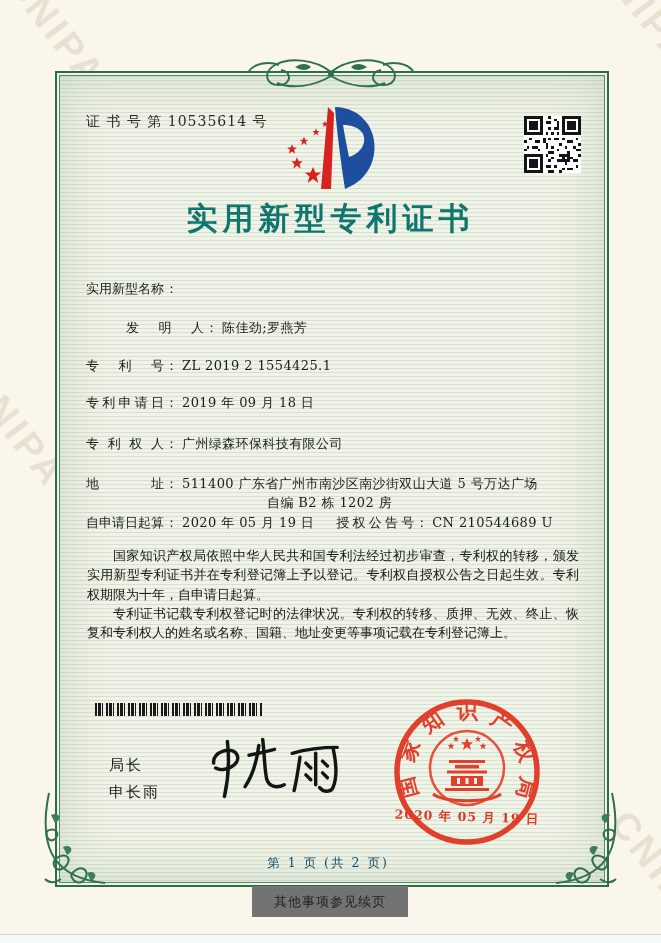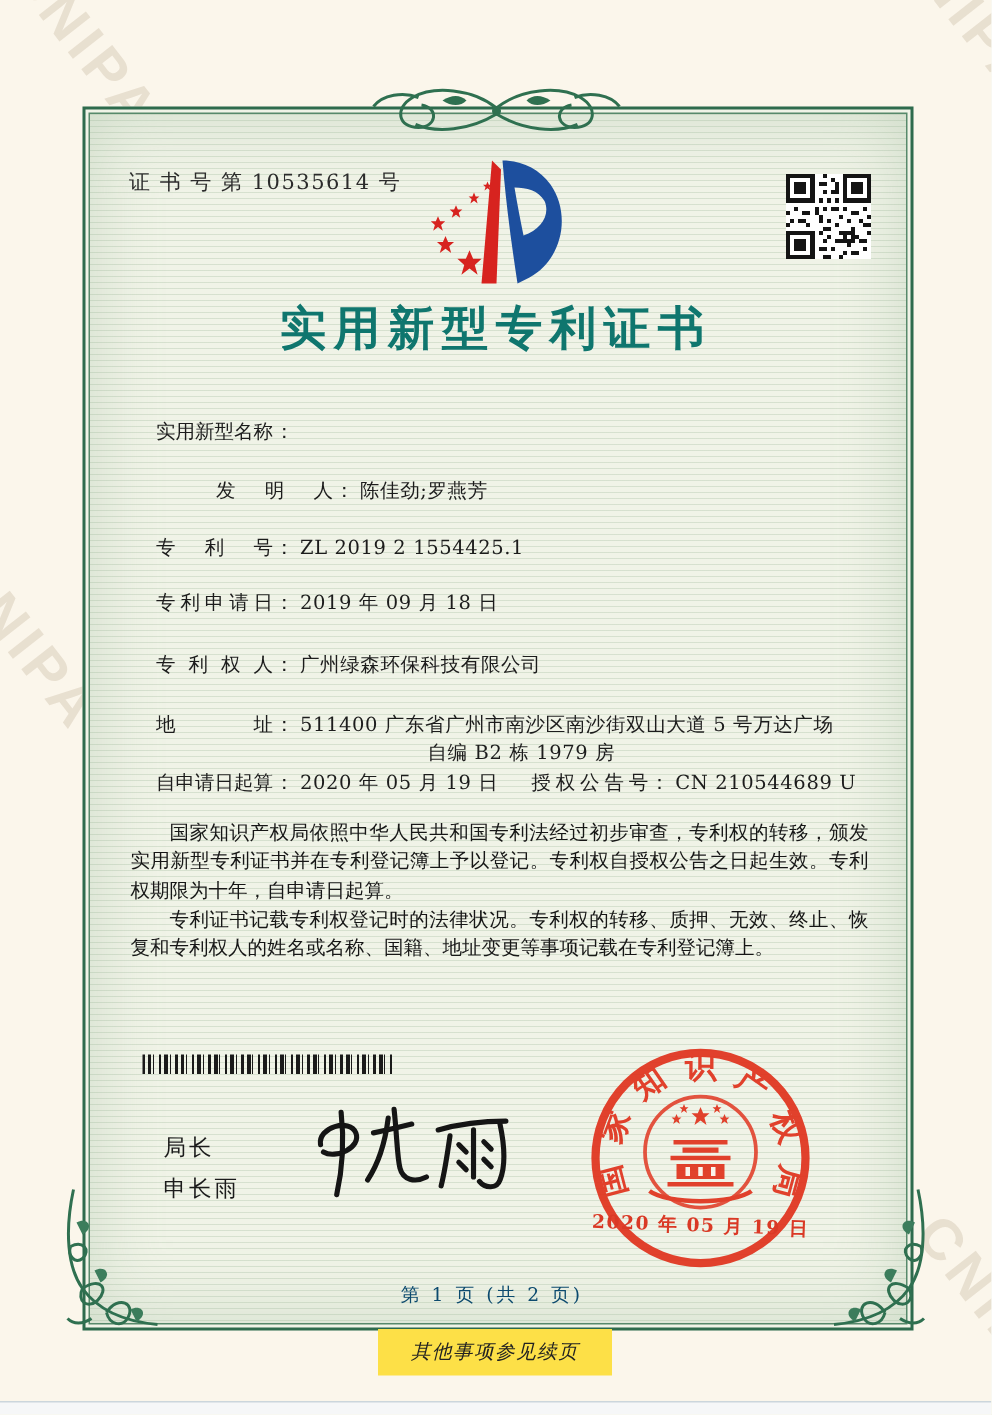--- a/index.html
+++ b/index.html
@@ -23,21 +23,21 @@
   .top-orn{left:231px;top:55px;width:200px;height:38px;}
   .bl-orn{left:41px;top:791px;width:66px;height:96px;}
   .br-orn{left:554px;top:791px;width:66px;height:96px;transform:scaleX(-1);}
 
   .certno{position:absolute;left:86px;top:113px;font-size:14px;color:#2b2b2b;letter-spacing:1px;}
   .qr{position:absolute;left:524px;top:116px;width:57px;height:57px;}
   .logo{position:absolute;left:283px;top:103px;width:100px;height:92px;}
   .title{position:absolute;left:0;top:198px;width:100%;text-align:center;
          font-size:31px;font-weight:bold;color:#0f766e;letter-spacing:5px;}
 
-  .frow{position:absolute;left:104px;display:flex;font-size:13px;color:#1c1c1c;line-height:19px;white-space:nowrap;}
+  .frow{position:absolute;left:86px;display:flex;font-size:13px;color:#1c1c1c;line-height:19px;white-space:nowrap;}
   .flabel{display:inline-block;width:78px;text-align:justify;text-align-last:justify;}
   .fcolon{margin-left:1px;}
   .fvalue{margin-left:4px;letter-spacing:0.4px;}
   .fvalue2{position:absolute;left:181px;top:19px;letter-spacing:0.4px;}
   .gpair{display:flex;}
   .gpair2{margin-left:22px;}
 
   .body-text{position:absolute;left:87px;top:546px;width:492px;font-size:13px;
              line-height:19.3px;color:#161616;text-align:justify;}
   .body-text p{margin:0;text-indent:2em;}
@@ -47,22 +47,22 @@
 
   .signer{position:absolute;left:109px;top:752px;font-size:15px;color:#1b1b1b;line-height:27px;letter-spacing:2px;}
   .sign-svg{position:absolute;left:198px;top:733px;width:152px;height:70px;}
 
   .seal{position:absolute;left:391px;top:696px;width:152px;height:152px;opacity:0.92;}
   .seal-date{position:absolute;left:0;top:113px;width:100%;text-align:center;font-size:12.5px;
              font-weight:bold;color:#d92a16;letter-spacing:1px;transform:rotate(2deg);white-space:nowrap;}
 
   .pg-footer{position:absolute;left:53px;top:855px;width:550px;text-align:center;
              font-size:12.5px;color:#0c4a6e;letter-spacing:2px;}
-  .cont-note{position:absolute;left:252px;top:886px;width:156px;height:31px;background:#fde047;
-             text-align:center;line-height:31px;font-size:13px;color:#222;letter-spacing:1px;font-style:italic;}
+  .cont-note{position:absolute;left:252px;top:886px;width:156px;height:31px;background:#737373;
+             text-align:center;line-height:31px;font-size:13px;color:#222;letter-spacing:1px;}
   .bottom-edge{position:absolute;left:0;top:934px;width:100%;height:9px;background:#f6f7f8;border-top:1px solid #ccd6dc;}
 </style>
 </head>
 <body>
 
 <div class="page">
 
   <div class="wm" style="left:-12px;top:8px;">CNIPA</div>
   <div class="wm" style="left:575px;top:-14px;">CNIPA</div>
   <div class="wm" style="left:398px;top:268px;">CNIPA</div>
@@ -190,21 +190,21 @@
   </div>
   <div class="frow" style="top:434px;">
     <span class="flabel">专利权人</span>
       <span class="fcolon">：</span>
     <span class="fvalue">广州绿森环保科技有限公司</span>
   </div>
   <div class="frow" style="top:474px;">
     <span class="flabel">地址</span>
       <span class="fcolon">：</span>
     <span class="fvalue">511400 广东省广州市南沙区南沙街双山大道 5 号万达广场</span>
-    <span class="fvalue2">自编 B2 栋 1979 房</span>
+    <span class="fvalue2">自编 B2 栋 1202 房</span>
   </div>
   <div class="frow" style="top:513px;">
     <span class="gpair">
       <span class="flabel">自申请日起算</span>
         <span class="fcolon">：</span>
       <span class="fvalue">2020 年 05 月 19 日</span>
     </span>
     <span class="gpair gpair2">
       <span class="flabel">授权公告号</span>
         <span class="fcolon">：</span>

